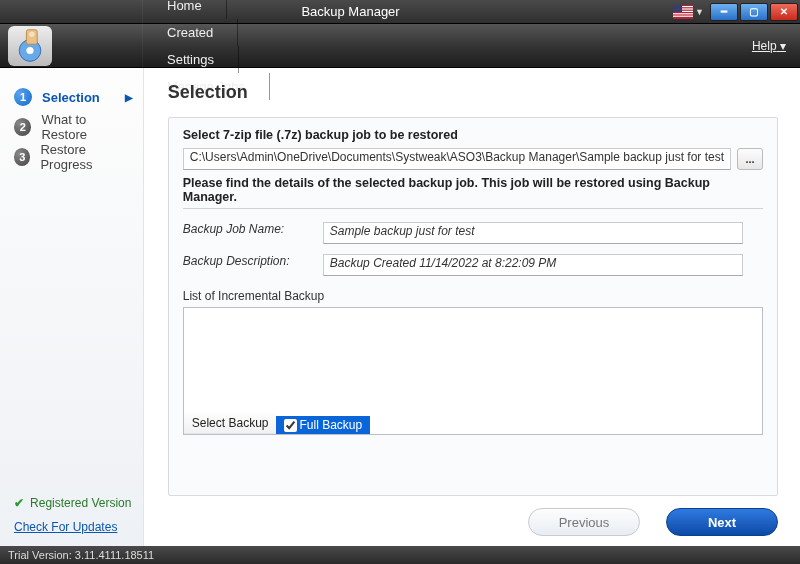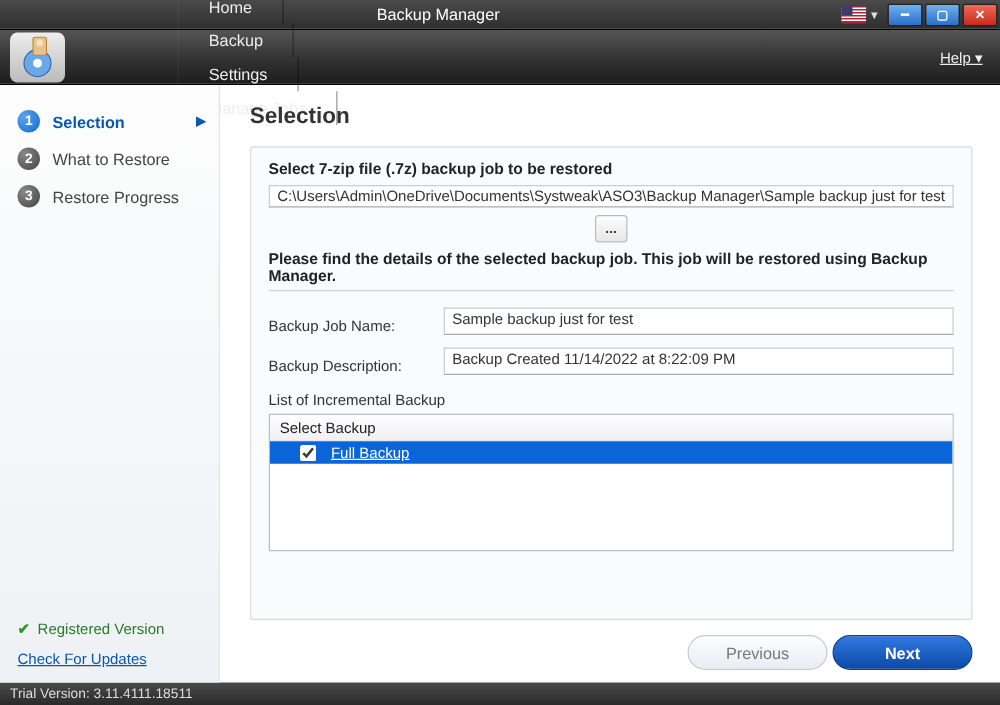--- a/index.html
+++ b/index.html
@@ -103,54 +103,54 @@
   .h1 { font-size:18px; font-weight:600; color:#333; margin-bottom:14px;}
   .desc { color:#555; margin-bottom:14px; font-size:12px;}
   .panel {
     border:1px solid #d9d9df; border-radius:2px;
     background:#fafbfd;
     padding:10px 14px 14px;
     flex:1;
     display:flex;flex-direction:column;
   }
   .bold { font-weight:bold; color:#222; font-size:12.5px; }
-  .pathrow{ display:flex; align-items:center; gap:6px; margin:6px 0;flex-direction:column;}
+  .pathrow{ display:flex; align-items:center; gap:6px; margin:6px 0;}
   .input {
     flex:1; height:22px;
     background:#fff; border:1px solid #ccc; border-bottom-color:#aaa;
     padding:1px 6px; font-size:12px; color:#333;
     overflow:hidden; white-space:nowrap;
   }
   .browse{
     width:26px;height:22px;border:1px solid #bbb;border-radius:3px;
     background:linear-gradient(#fdfdfd,#e7e7e7);
     display:flex;align-items:center;justify-content:center;font-weight:bold;
     font-size:11px;color:#333;
   }
   .divline{ height:1px;background:#d0d0d6;margin:4px 0 8px;}
-  .kv{ display:flex; align-items:flex-end; margin:5px 0;}
+  .kv{ display:flex; align-items:flex-start; margin:5px 0;font-style:italic;}
   .kv label{ width:140px; color:#333; font-size:12px;}
   .kv .input{ max-width:420px;}
   .listlabel{ margin-top:8px; margin-bottom:4px; color:#333;}
   .listbox{
-    border:1px solid #bdbdc6; background:#fff; height:110px;
-    display:flex;flex-direction:column; overflow:hidden;
+    border:1px solid #bdbdc6; background:#fff; height:128px;
+    display:flex;flex-direction:row; overflow:hidden;align-items:flex-end;
   }
   .listhead{
     padding:3px 8px; color:#222; border-bottom:1px solid #e6e6ea;
     background:linear-gradient(#fdfdfd,#f1f1f4);
     font-size:12px;
   }
   .listrow{
-    padding:2px 24px; display:flex;align-items:center; gap:12px;
-    color:#fff; background:#0a66d8; font-size:12px;text-decoration:underline;
+    padding:2px 8px; display:flex;align-items:center; gap:2px;
+    color:#fff; background:#0a66d8; font-size:12px;
   }
   .listrow input[type=checkbox]{ accent-color:#fff; width:13px;height:13px;}
   .buttons{
-    margin-top:12px; display:flex; justify-content:flex-end; gap:4px;
+    margin-top:12px; display:flex; justify-content:flex-end; gap:26px;
   }
   .btn{
     width:112px;height:28px;border-radius:14px;
     display:flex;align-items:center;justify-content:center;
     font-size:13px;
   }
   .btn.prev{
     background:linear-gradient(#fdfdfd,#e8edf3);
     border:1px solid #c9c9d2; color:#777;
   }
@@ -192,21 +192,21 @@
   <div class="logo">
     <svg viewBox="0 0 40 40">
       <circle cx="20" cy="25" r="12" fill="#6aa9e8" stroke="#2b6ab0"></circle>
       <circle cx="20" cy="25" r="4" fill="#fff"></circle>
       <rect x="16" y="2" width="12" height="16" rx="2" fill="#e8c28a" stroke="#b88a40"></rect>
       <circle cx="22" cy="7" r="3" fill="#f5e0c0"></circle>
     </svg>
   </div>
   <div class="tabs">
     <div class="tab">Home</div>
-    <div class="tab">Backup</div>
+    <div class="tab">Created</div>
     <div class="tab">Settings</div>
     <div class="tab">Manage Jobs</div>
   </div>
   <div class="help"><span>Help</span> <span>▾</span></div>
 </div>
 
 <div class="main">
 
   <div class="sidebar">
     <div class="step active">

